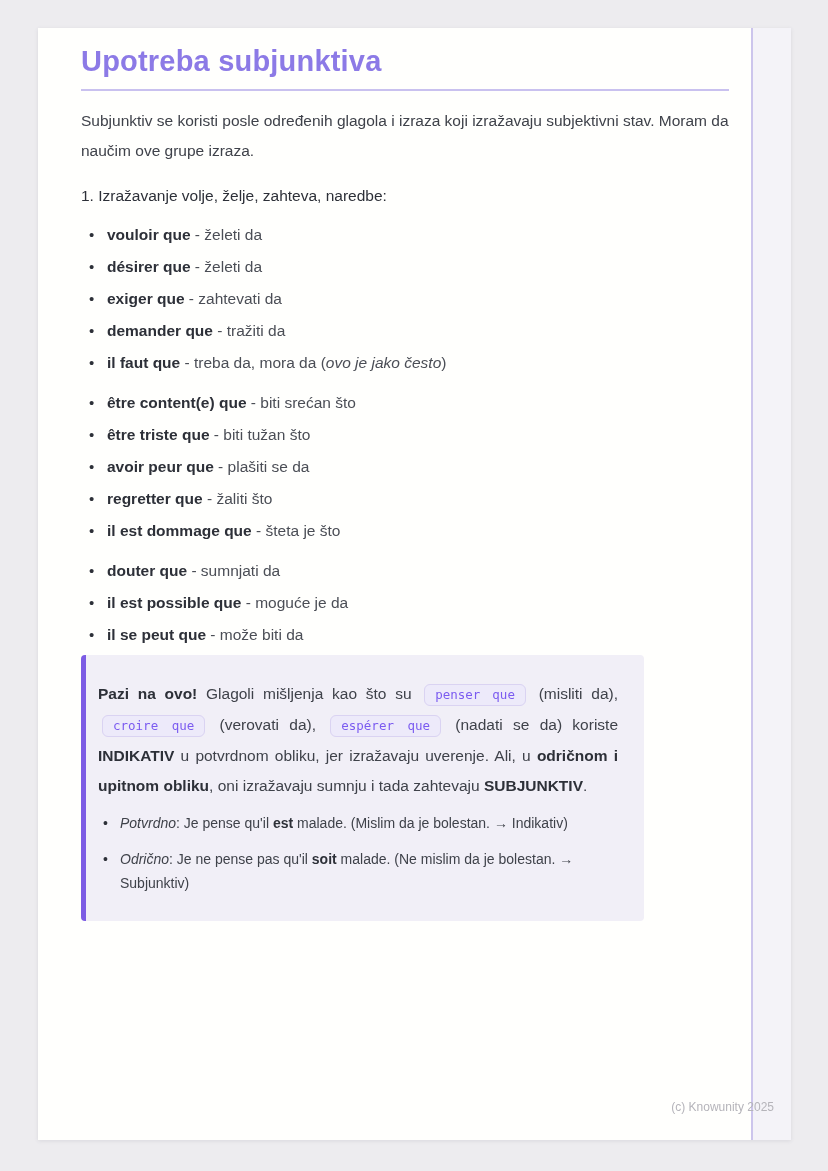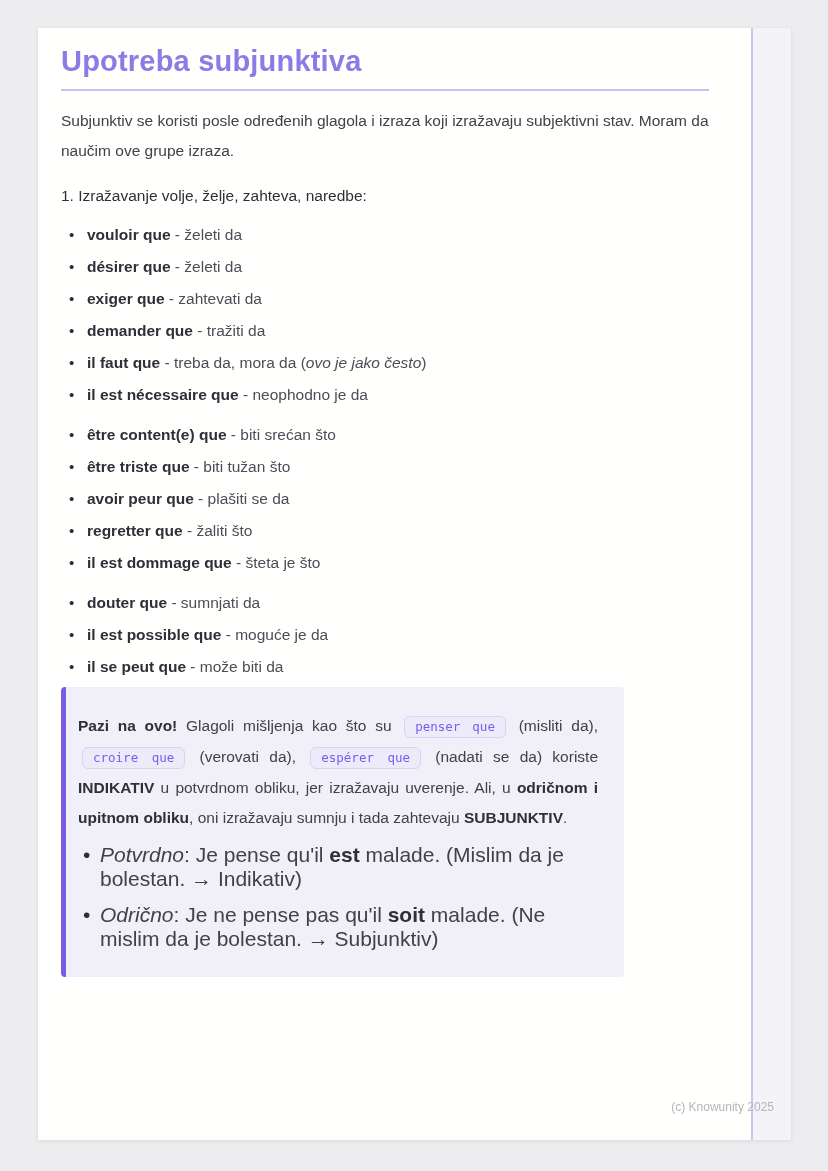--- a/index.html
+++ b/index.html
@@ -14,21 +14,21 @@
     position:absolute; left:38px; top:28px;
     width:753px; height:1112px;
     background:var(--page_bg,#fffffd);
     box-shadow:0 1px 4px rgba(70,70,95,0.12);
   }
   .page-strip {
     position:absolute; top:0; right:0; width:40px; height:100%;
     background:var(--sidebar_bg,#f4f3f8);
     border-left:2px solid var(--sidebar_line,#ccc5ec);
   }
-  .content { position:absolute; left:23px; top:16px; width:648px; }
+  .content { position:absolute; left:43px; top:16px; width:648px; }
   .title {
     font-size:29px; font-weight:700; letter-spacing:0.2px;
     color:var(--accent_purple,#8c7ae6); line-height:34px;
   }
   .title-rule { height:2px; background:var(--underline,#c9c1ef); margin-top:11px; }
   .intro { margin-top:15px; font-size:15.5px; line-height:30px; color:var(--text_body,#3f424a); }
   .sec-heading { margin-top:22px; font-size:15.5px; font-weight:400; line-height:21px; color:var(--text_dark,#2d3038); }
   .sec-heading:first-child { margin-top:19px; }
   .term-list { list-style:none; margin-top:17px; }
   .term-list li {
@@ -53,21 +53,21 @@
     margin-top:7px; width:563px;
     background:var(--callout_bg,#f1eff7);
     border-left:5px solid var(--accent_border,#7c5ce4);
     border-radius:4px;
     padding:24px 26px 14px 12px;
   }
   .callout-par { font-size:15.5px; line-height:30px; color:var(--text_body,#3f424a); text-align:justify; }
   .callout-list { list-style:none; margin-top:10px; }
   .callout-list li {
     position:relative; padding-left:22px;
-    font-size:21px; line-height:24px; margin-bottom:12px;
+    font-size:14px; line-height:24px; margin-bottom:12px;
     color:var(--text_body,#3f424a);
   }
   .callout-list li::before { content:"\2022"; position:absolute; left:5px; top:0; color:var(--text_dark,#2d3038); }
   .footer {
     position:absolute; right:17px; bottom:26px;
     font-size:12px; color:var(--footer_gray,#b5b4ba); z-index:2;
   }
 </style>
 </head>
 <body>
@@ -80,21 +80,20 @@
       <div class="title-rule"></div>
       <p class="intro">Subjunktiv se koristi posle određenih glagola i izraza koji izražavaju subjektivni stav. Moram da naučim ove grupe izraza.</p>
       <div>
           <p class="sec-heading">1. Izražavanje volje, želje, zahteva, naredbe:</p>
           <ul class="term-list">
             <li><span class="seg-b">vouloir que</span><span> - želeti da</span></li>
             <li><span class="seg-b">désirer que</span><span> - želeti da</span></li>
             <li><span class="seg-b">exiger que</span><span> - zahtevati da</span></li>
             <li><span class="seg-b">demander que</span><span> - tražiti da</span></li>
             <li><span class="seg-b">il faut que</span><span> - treba da, mora da (</span><span class="seg-i">ovo je jako često</span><span>)</span></li>
-            <li><span class="seg-b">il est nécessaire que</span><span> - neophodno je da</span></li>
           </ul>
           <ul class="term-list">
             <li><span class="seg-b">être content(e) que</span><span> - biti srećan što</span></li>
             <li><span class="seg-b">être triste que</span><span> - biti tužan što</span></li>
             <li><span class="seg-b">avoir peur que</span><span> - plašiti se da</span></li>
             <li><span class="seg-b">regretter que</span><span> - žaliti što</span></li>
             <li><span class="seg-b">il est dommage que</span><span> - šteta je što</span></li>
           </ul>
           <ul class="term-list">
             <li><span class="seg-b">douter que</span><span> - sumnjati da</span></li>

